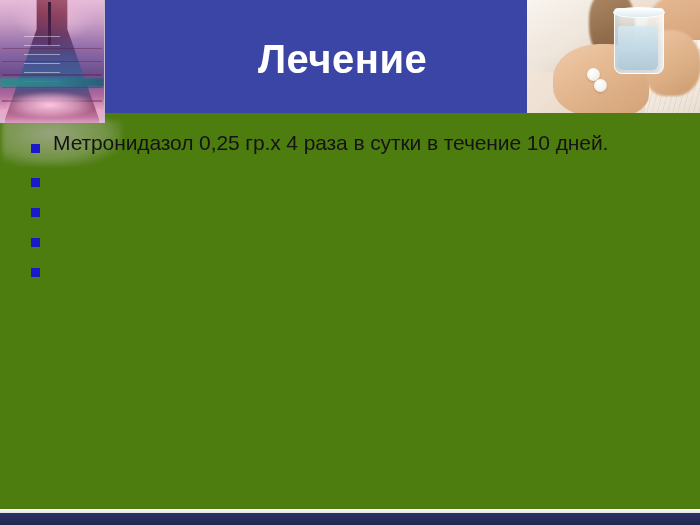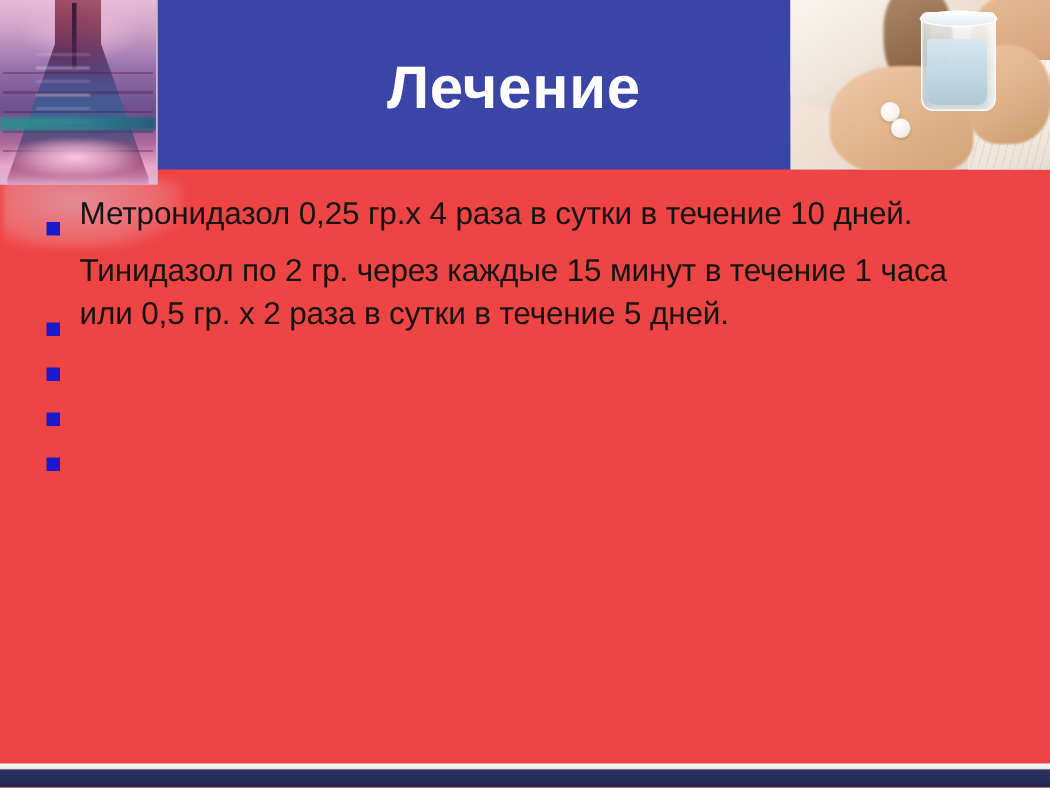--- a/index.html
+++ b/index.html
@@ -11,21 +11,21 @@
     height: 525px;
     background: #ffffff;
     font-family: "Liberation Sans", sans-serif;
     overflow: hidden;
     position: relative;
   }
 
   .slide {
     position: absolute;
     inset: 0;
-    background: #ef4444;
+    background: #4d7c0f;
   }
 
   
   .header {
     position: absolute;
     left: 0;
     top: 0;
     width: 700px;
     height: 113px;
   }
@@ -265,21 +265,21 @@
   
   .bullet-list {
     position: absolute;
     left: 0;
     top: 128px;
     width: 700px;
   }
   .bullet-item {
     position: relative;
     display: flex;
-    align-items: flex-end;
+    align-items: center;
     padding: 0 14px 0 31px;
     margin-bottom: 9px;
   }
   .bullet-marker {
     flex: 0 0 auto;
     width: 9px;
     height: 9px;
     background: #1a1acc;
     margin-top: 12px;
     margin-right: 13px;
@@ -351,21 +351,20 @@
 
   <div class="bullet-list">
 
     <div class="bullet-item">
       <span class="bullet-marker"></span>
       <span class="bullet-text">Метронидазол 0,25 гр.х 4 раза в сутки в течение 10 дней.</span>
     </div>
 
     <div class="bullet-item">
       <span class="bullet-marker"></span>
-      <span class="bullet-text">Тинидазол по 2 гр. через каждые 15 минут в течение 1 часа или 0,5 гр. х 2 раза в сутки в течение 5 дней.</span>
     </div>
 
     <div class="bullet-item">
       <span class="bullet-marker"></span>
     </div>
 
     <div class="bullet-item">
       <span class="bullet-marker"></span>
     </div>
 

